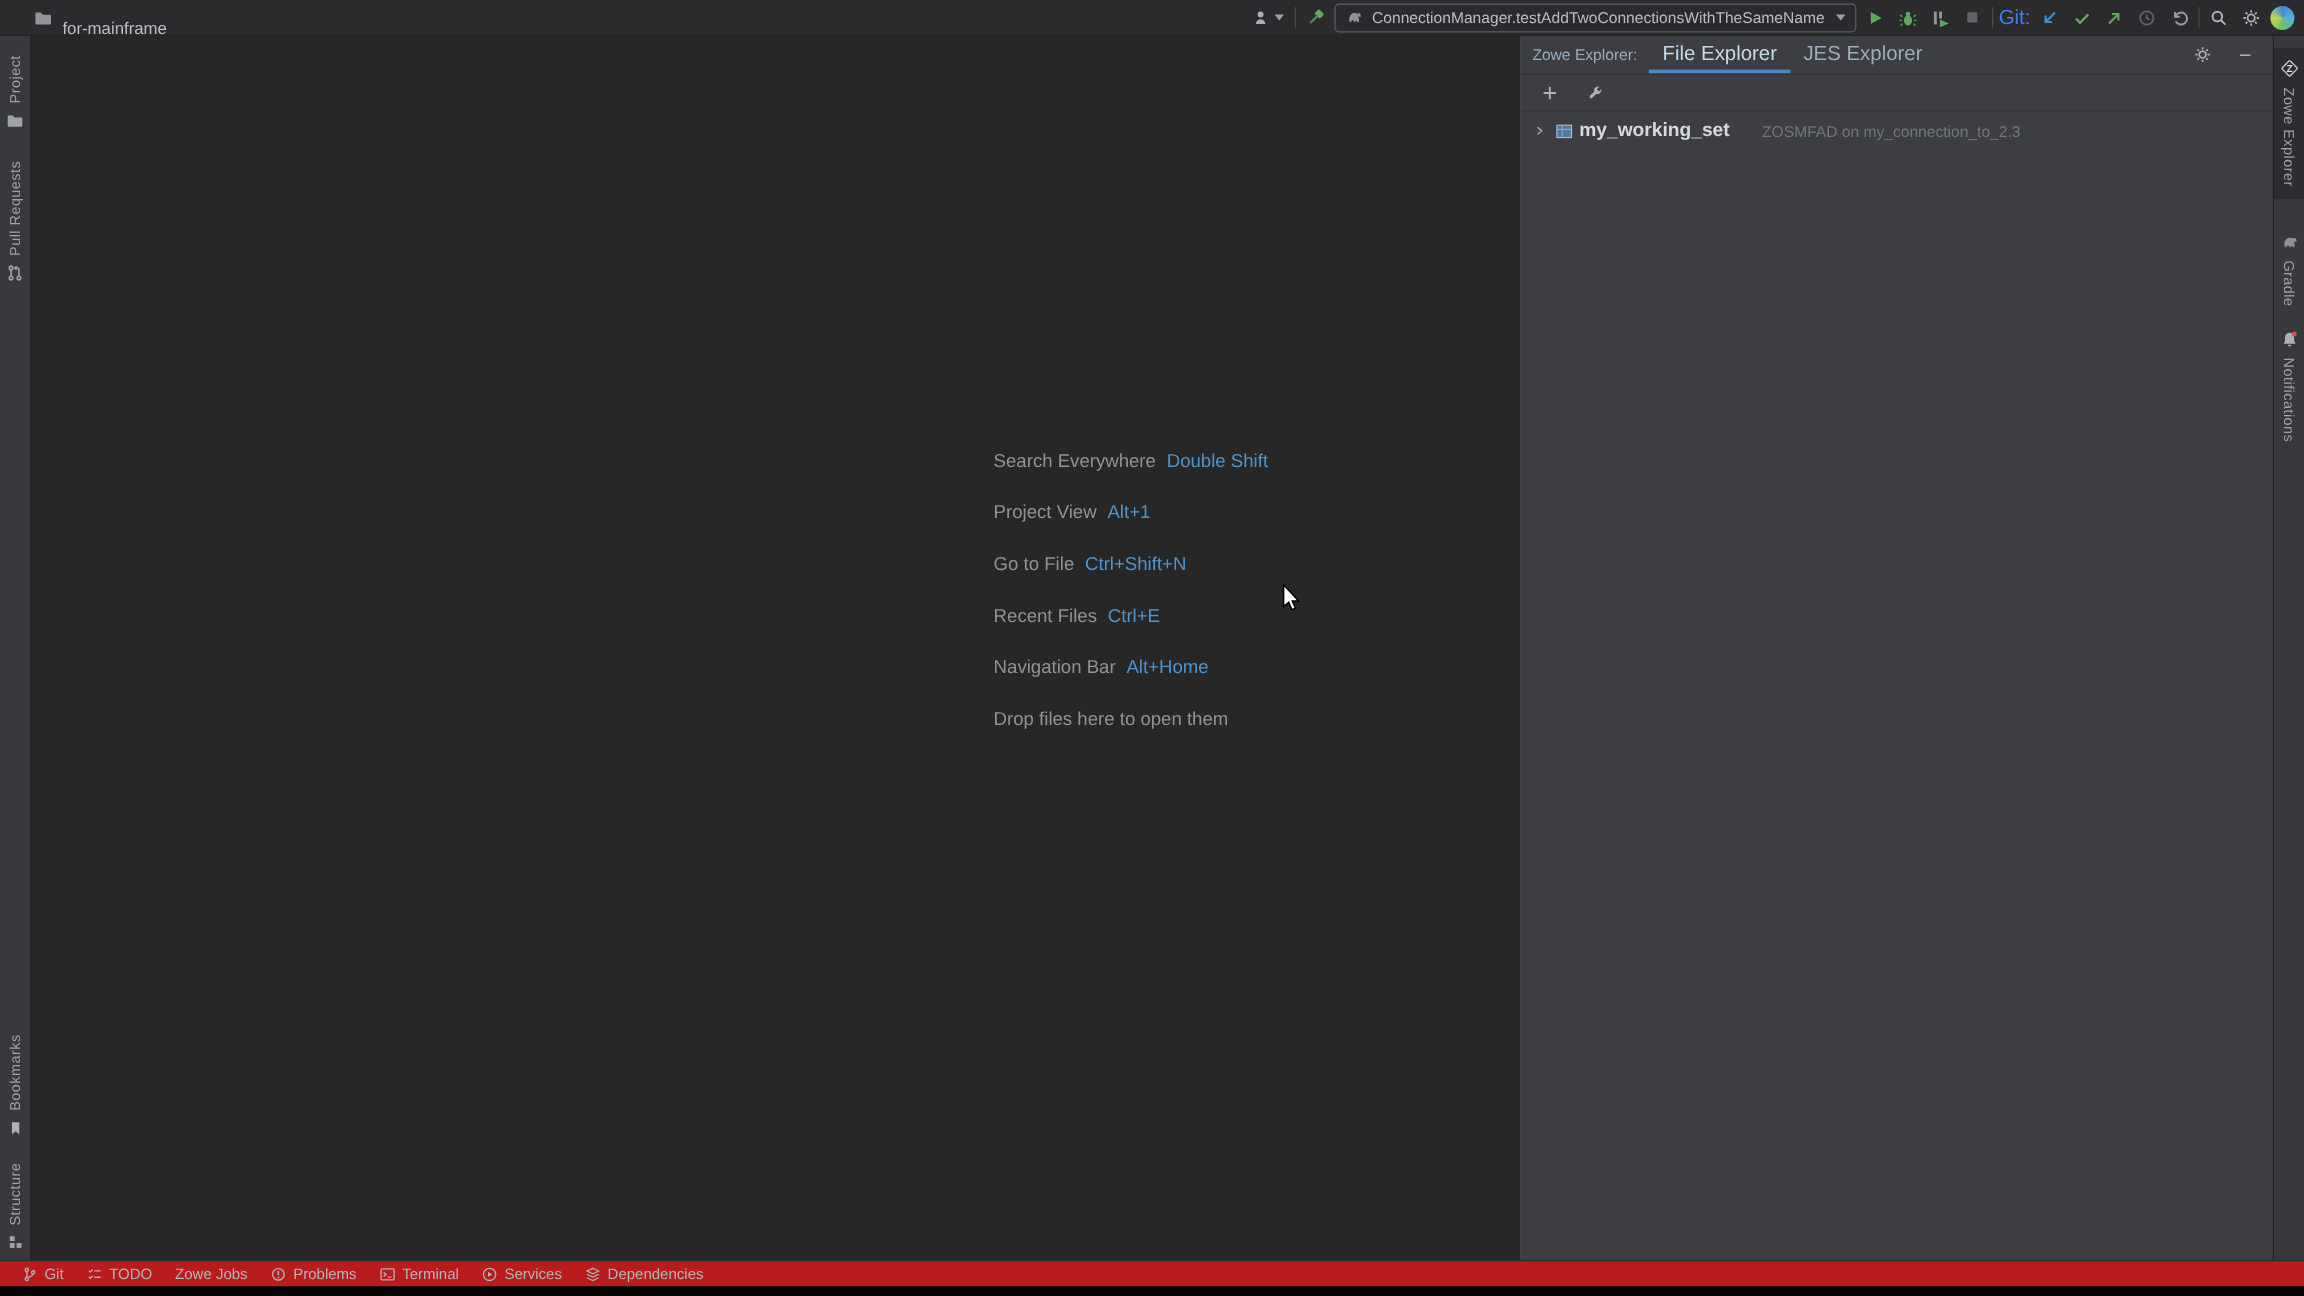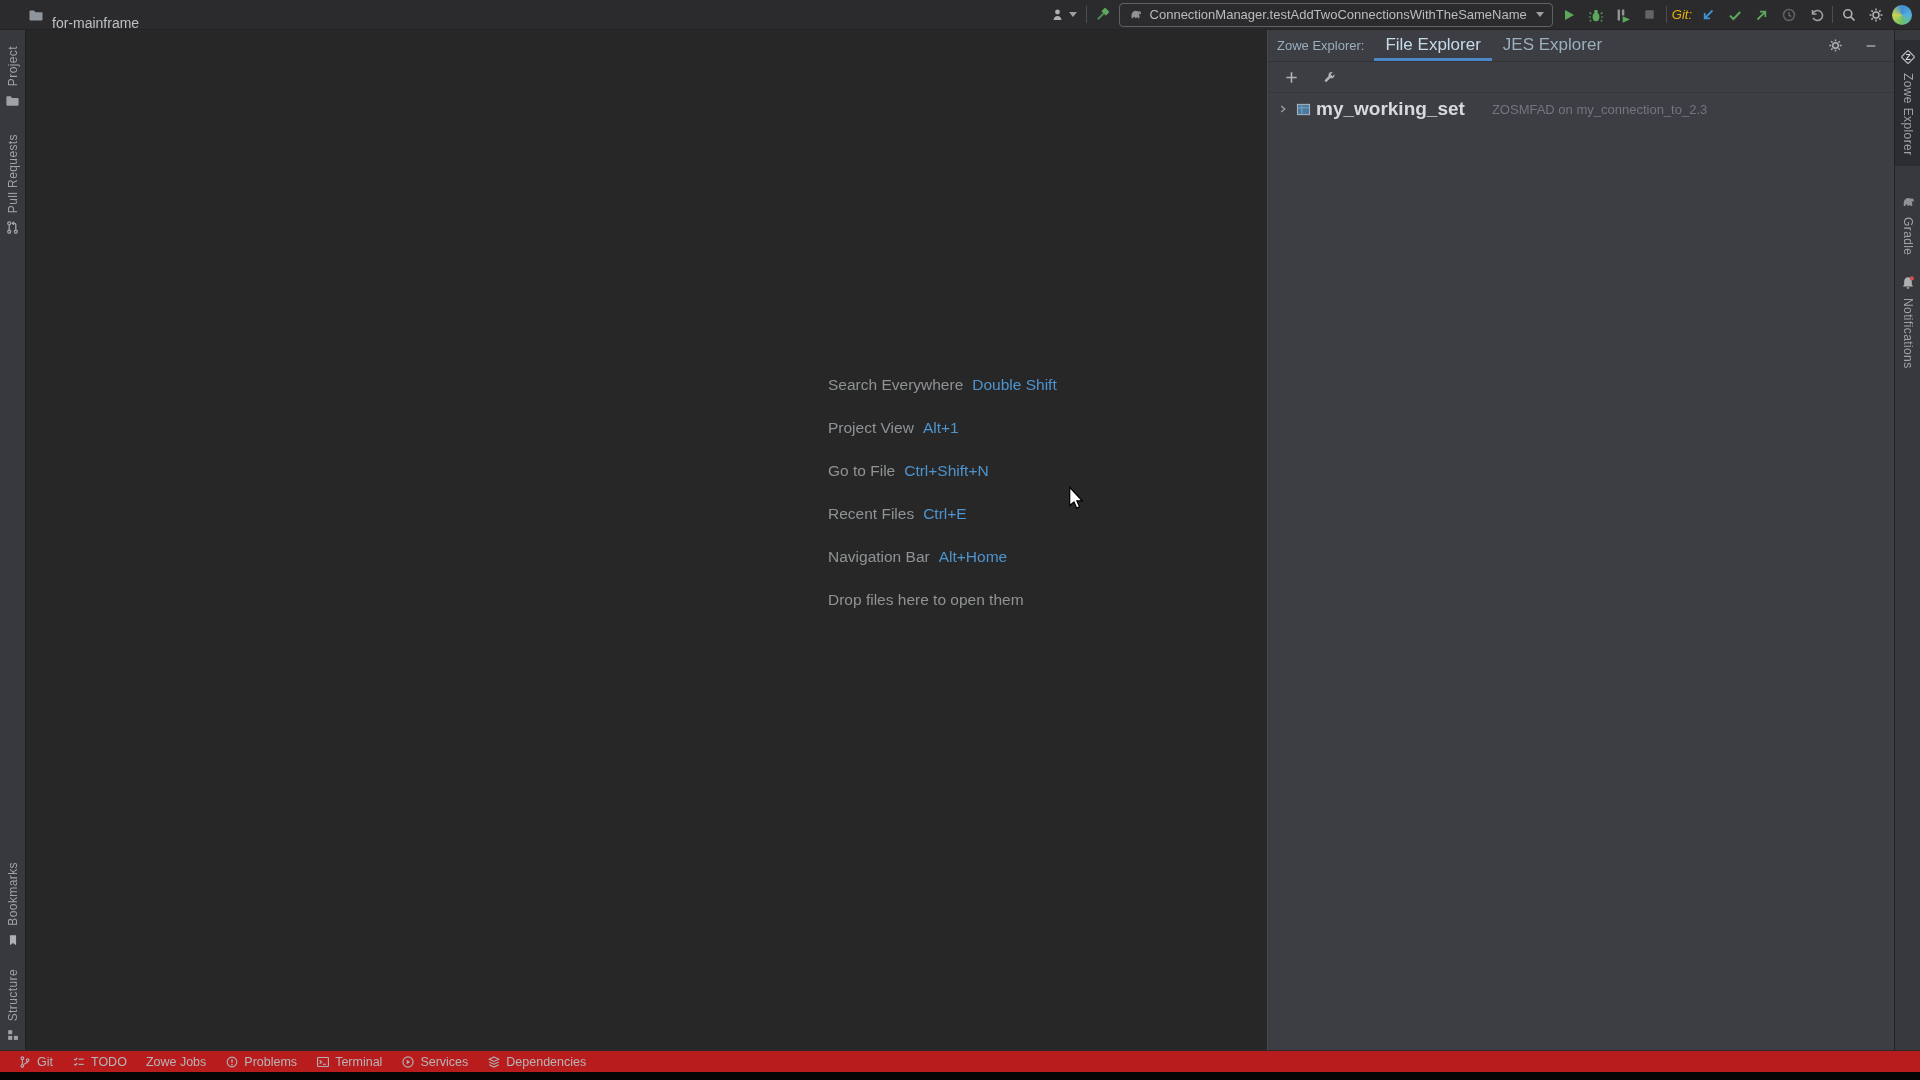--- a/index.html
+++ b/index.html
@@ -11,21 +11,21 @@
     border-bottom:1px solid #232325;display:flex;align-items:center;box-sizing:border-box;}
   .tb-left{display:flex;align-items:center;gap:8px;padding-left:28px;}
   .tb-project{color:#bcc0c3;font-size:14px;margin-top:16px;}
   .tb-right{margin-left:auto;display:flex;align-items:center;gap:5px;padding-right:8px;}
   .tb-sep{width:1px;height:17px;background:#4b4d4f;}
   .icon-btn{display:flex;align-items:center;justify-content:center;width:22px;height:22px;border-radius:3px;}
   .caret-down{width:0;height:0;border-left:4px solid transparent;border-right:4px solid transparent;
     border-top:5px solid #9da0a3;display:inline-block;margin-left:2px;}
   .run-combo{display:flex;align-items:center;gap:7px;height:22px;padding:0 8px;border:1px solid #5e6063;
     border-radius:4px;color:#b9bdc0;font-size:13px;white-space:nowrap;}
-  .git-label{color:#eab308;font-size:13px;font-style:italic;}
+  .git-label{color:#3b82f6;font-size:17px;}
   .avatar{width:20px;height:20px;border-radius:50%;
     background:conic-gradient(#3f8cd6,#53b0e0,#6cc06a,#c9d452,#3f8cd6);}
 
   
   #left-stripe{position:absolute;left:0;top:30px;width:26px;height:1020px;background:#38393c;
     border-right:1px solid #212123;box-sizing:border-box;display:flex;flex-direction:column;align-items:center;}
   .stripe-btn{display:flex;flex-direction:column;align-items:center;gap:7px;padding:4px 0;cursor:default;}
   .v-label-up{writing-mode:vertical-rl;transform:rotate(180deg);font-size:12px;color:#9fa3a6;letter-spacing:.4px;}
   .v-label-down{writing-mode:vertical-rl;font-size:12px;color:#9fa3a6;letter-spacing:.4px;}
   #left-stripe .top-group{display:flex;flex-direction:column;align-items:center;gap:18px;margin-top:12px;}
@@ -50,21 +50,21 @@
   #tool-panel{position:absolute;left:1267px;top:30px;width:627px;height:1020px;background:#3c3e44;
     border-left:1px solid #47494d;box-sizing:border-box;}
   .panel-header{height:31px;display:flex;align-items:stretch;border-bottom:1px solid #313338;justify-content:center;}
   .panel-title{color:#9aaebc;font-size:13px;display:flex;align-items:center;padding:0 10px 0 9px;}
   .panel-tab{display:flex;align-items:center;padding:2px 11px 0;font-size:17px;color:#9aaebc;
     border-bottom:3px solid transparent;box-sizing:border-box;cursor:default;}
   .panel-tab.active{color:#c6daea;border-bottom-color:#4a88c7;}
   .panel-header-actions{margin-left:auto;display:flex;align-items:center;gap:14px;padding-right:12px;}
   .panel-toolbar{height:30px;display:flex;align-items:center;gap:16px;padding-left:12px;border-bottom:1px solid #35373c;}
   .tree-row{margin-top:4px;height:24px;display:flex;align-items:center;padding-left:7px;gap:5px;cursor:default;}
-  .tree-name{color:#d6dadd;font-size:19px;font-weight:bold;}
+  .tree-name{color:#d6dadd;font-size:16px;font-weight:bold;}
   .tree-detail{color:#71777d;font-size:13px;margin-left:22px;}
 
   
   #status-bar{position:absolute;left:0;top:1050px;width:1920px;height:22px;background:#b91c1c;
     border-top:1px solid #2a2a2c;box-sizing:border-box;display:flex;align-items:center;gap:19px;padding-left:18px;}
   .sb-item{display:flex;align-items:center;gap:5px;color:#b3b6b8;font-size:12.5px;cursor:default;}
   #bottom-black{position:absolute;left:0;top:1072px;width:1920px;height:8px;background:#050505;}
 
   
   #mouse-cursor{position:absolute;left:1068px;top:486px;}

